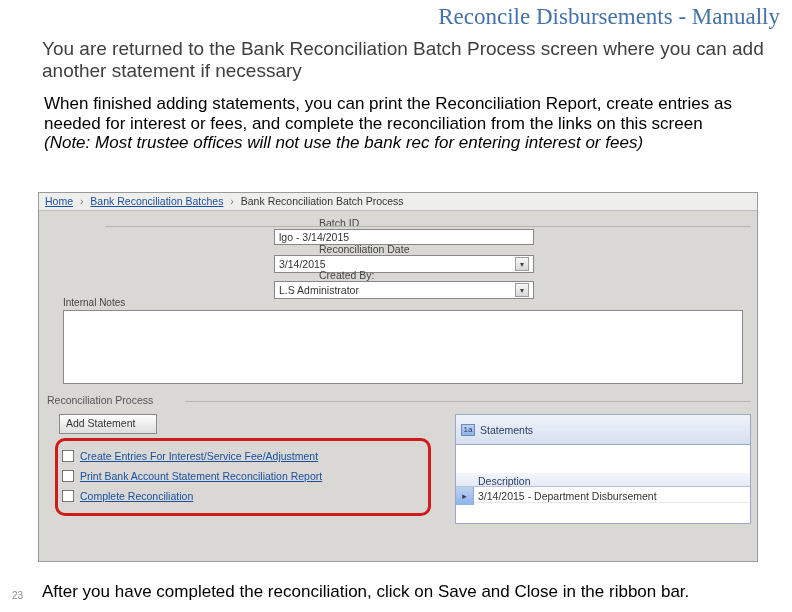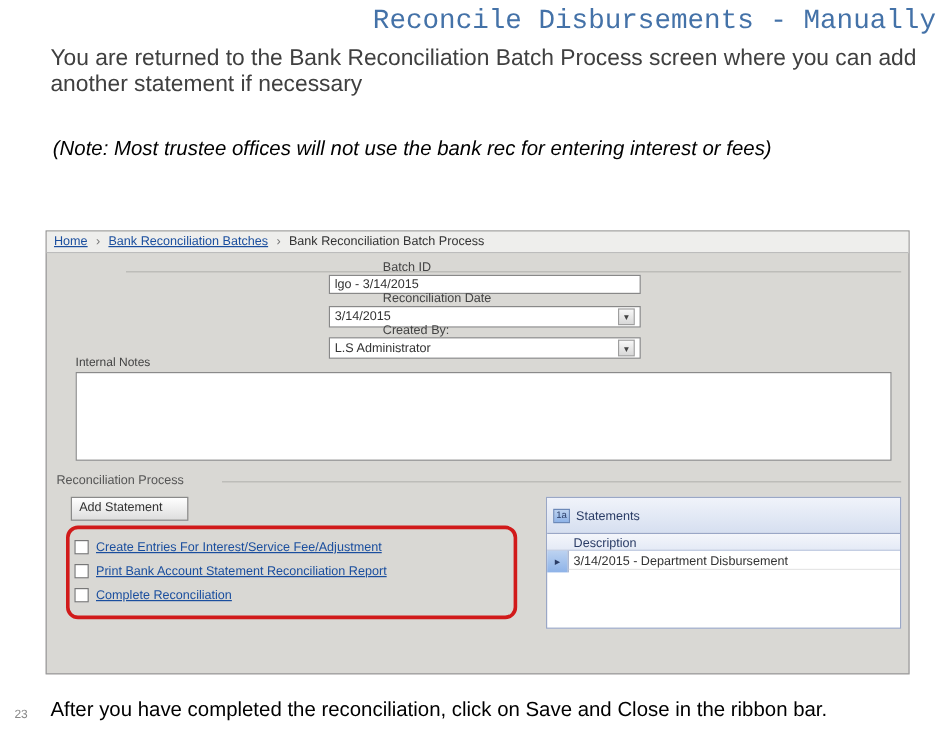--- a/index.html
+++ b/index.html
@@ -12,21 +12,21 @@
     position: relative;
     overflow: hidden;
   }
   .slide-title {
     position: absolute;
     top: 4px;
     right: 12px;
     color: #4472a8;
     font-size: 23px;
     font-weight: 300;
-    font-family: Liberation Mono, monospace;
+    font-family: Liberation Serif, serif;
   }
   .para1 {
     position: absolute;
     top: 38px;
     left: 42px;
     right: 24px;
     font-size: 19px;
     line-height: 1.15;
     color: #404040;
   }
@@ -224,20 +224,21 @@
     justify-content: center;
     color: #2a3c66;
   }
   .desc-header {
     height: 14px;
     background: linear-gradient(#f4f6fb, #e4eaf6);
     border-bottom: 1px solid #b6c2dd;
     padding: 2px 22px;
     font-size: 10.5px;
     color: #2a3c66;
+    margin-top: 28px;
   }
   .stmt-row {
     height: 18px;
     display: flex;
     align-items: center;
     font-size: 10.5px;
   }
   .stmt-row .arrow-cell {
     width: 18px;
     height: 18px;
@@ -258,21 +259,21 @@
   .section-rec .section-header { display: inline-block; }
 </style>
 </head>
 <body>
 
 <div class="slide-title">Reconcile Disbursements - Manually</div>
 
 <div class="para1">You are returned to the Bank Reconciliation Batch Process screen where you can add another statement if necessary</div>
 
 <div class="para2">
-  <br>
+  <span>When finished adding statements, you can print the Reconciliation Report, create entries as needed for interest or fees, and complete the reconciliation from the links on this screen</span><br>
   <span class="note-line">(Note:  Most trustee offices will not use the bank rec for entering interest or fees)</span>
 </div>
 
 <div class="app-panel">
   <div class="breadcrumb">
     <span class="crumb-link">Home</span>
     <span class="sep">›</span>
     <span class="crumb-link">Bank Reconciliation Batches</span>
     <span class="sep">›</span>
     <span>Bank Reconciliation Batch Process</span>

